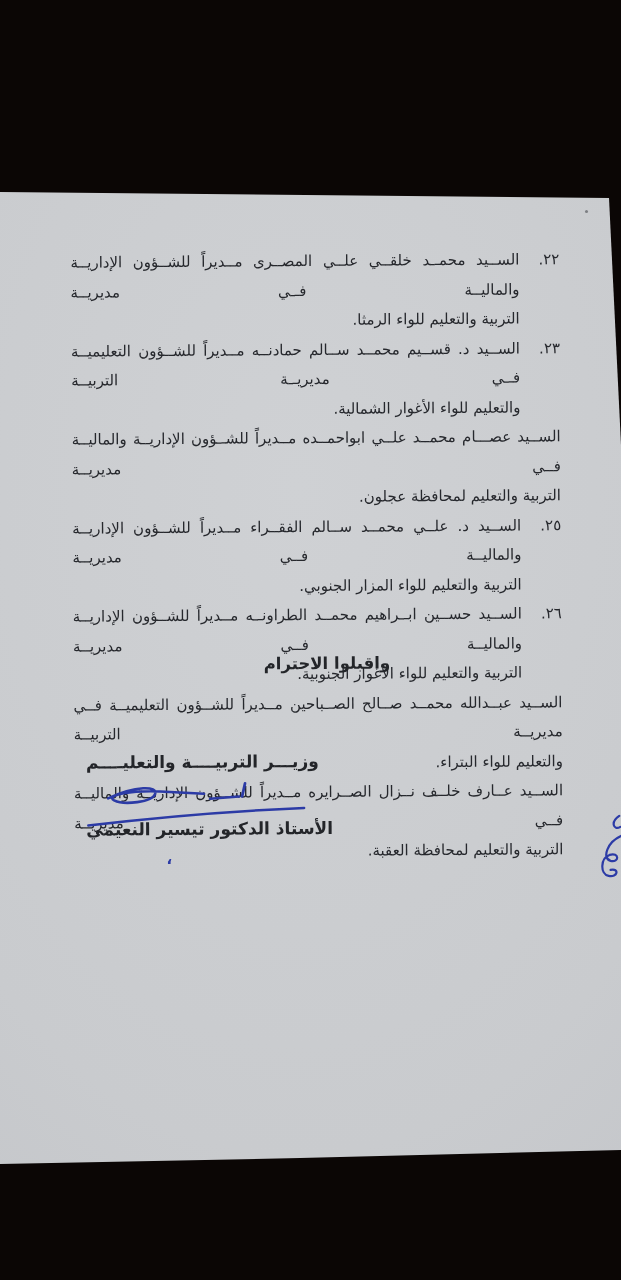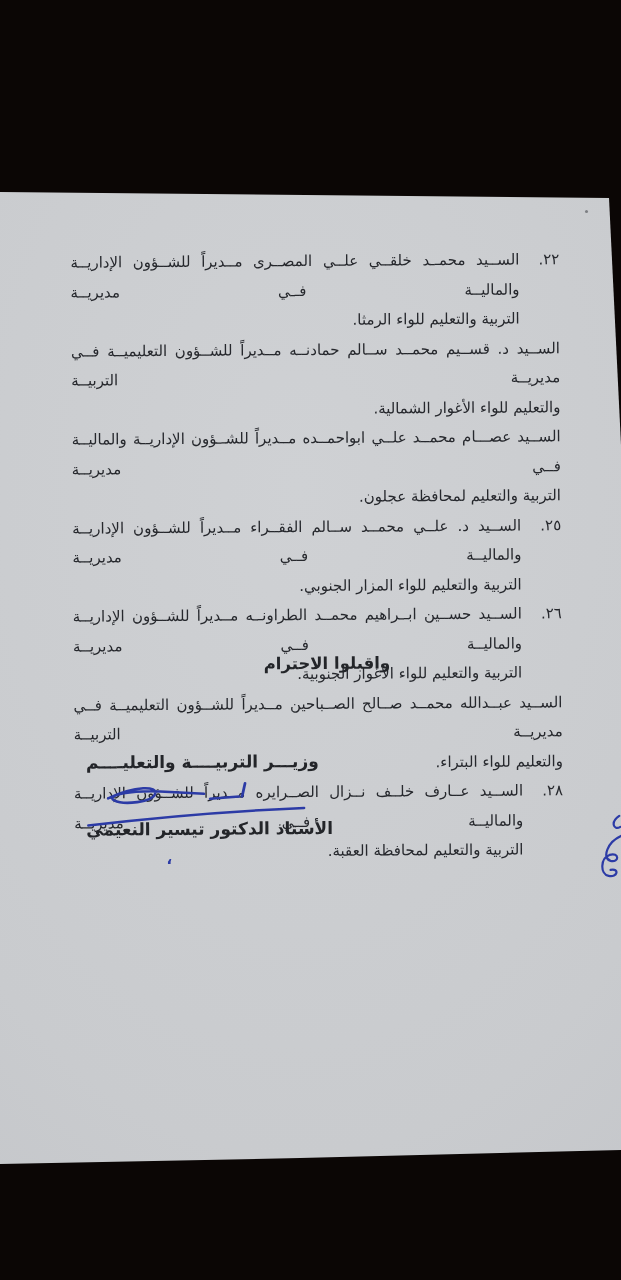--- a/index.html
+++ b/index.html
@@ -73,20 +73,21 @@
       <div id="items">
   <div class="item">
     <span class="num">٢٢.</span>
     <span class="txt">
       <span class="l1">الســيد محمــد خلقــي علــي المصــرى مــديراً للشــؤون الإداريــة والماليــة فــي مديريــة</span>
       <span class="l2">التربية والتعليم للواء الرمثا.</span>
     </span>
   </div>
 
   <div class="item">
+    <span class="num">٢٣.</span>
     <span class="txt">
       <span class="l1">الســيد د. قســيم محمــد ســالم حمادنــه مــديراً للشــؤون التعليميــة فــي مديريــة التربيــة</span>
       <span class="l2">والتعليم للواء الأغوار الشمالية.</span>
     </span>
   </div>
 
   <div class="item">
     <span class="txt">
       <span class="l1">الســيد عصـــام محمــد علــي ابواحمــده مــديراً للشــؤون الإداريــة والماليــة فــي مديريــة</span>
       <span class="l2">التربية والتعليم لمحافظة عجلون.</span>
@@ -110,21 +111,20 @@
   </div>
 
   <div class="item">
     <span class="txt">
       <span class="l1">الســيد عبــدالله محمــد صــالح الصــباحين مــديراً للشــؤون التعليميــة فــي مديريــة التربيــة</span>
       <span class="l2">والتعليم للواء البتراء.</span>
     </span>
   </div>
 
   <div class="item">
-    <span class="num">٢٨.</span>
     <span class="txt">
       <span class="l1">الســيد عــارف خلــف نــزال الصــرايره مــديراً للشــؤون الإداريــة والماليــة فــي مديريــة</span>
       <span class="l2">التربية والتعليم لمحافظة العقبة.</span>
     </span>
   </div>
 </div>
 
       <div id="closing">واقبلوا الاحترام</div>
 
       <div id="minister-title">وزيـــر التربيــــة والتعليــــم</div>

